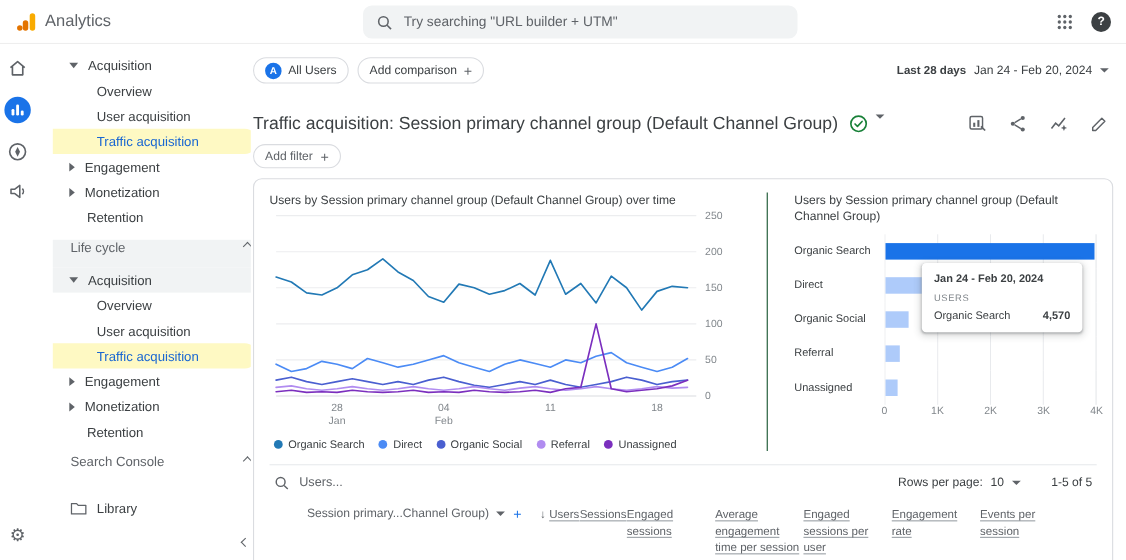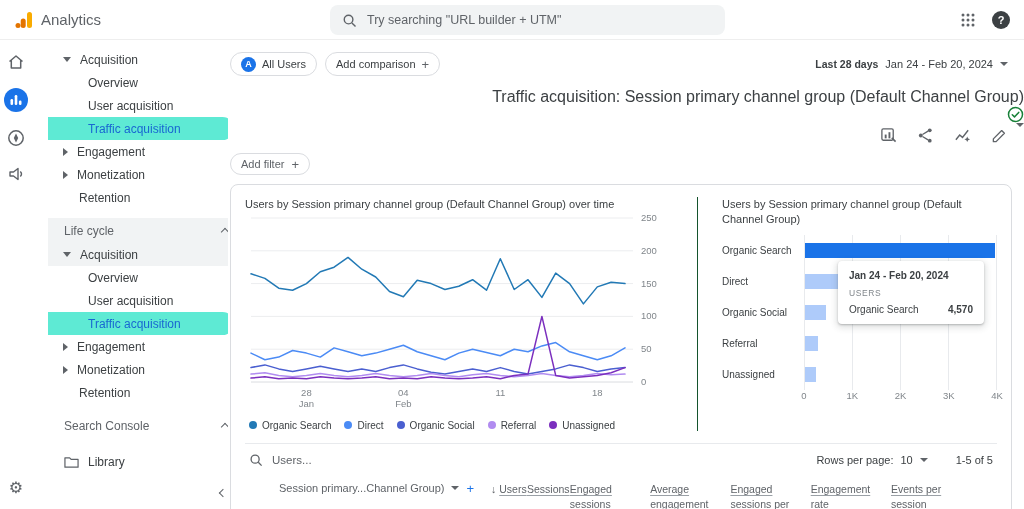--- a/index.html
+++ b/index.html
@@ -25,22 +25,22 @@
     display:flex; align-items:center; justify-content:center; }
   .rail-gear { position:absolute; bottom:12px; font-size:16px; color:#5f6368; cursor:pointer; }
 
   
   .sidenav { position:absolute; left:48px; top:40px; bottom:0; width:196px; background:#fff;
     font-size:12px; color:#3c4043; padding-top:8px; }
   .nav-row { display:flex; align-items:center; gap:9px; height:23px; padding-left:15px; cursor:pointer; }
   .nav-row.nav-bg { background:#f1f3f4; }
   .nav-plain { height:23px; display:flex; align-items:center; padding-left:31px; cursor:pointer; }
   .nav-item { height:23px; display:flex; align-items:center; padding-left:40px; cursor:pointer; }
-  .nav-item.active { background:#5eead4; color:#1967d2; border-radius:0 14px 14px 0; margin-right:10px; }
-  .nav-header { display:flex; justify-content:space-between; align-items:center; height:25px;
+  .nav-item.active { background:#fef9c3; color:#1967d2; border-radius:0 14px 14px 0; margin-right:10px; }
+  .nav-header { display:flex; justify-content:space-between; height:25px;
     padding:0 16px; color:#5f6368; font-size:12px; margin-top:9px; cursor:pointer;gap:44px; }
   .nav-header.bg { background:#f1f3f4; }
   .nav-library { display:flex; align-items:center; gap:9px; height:24px; padding-left:16px;
     margin-top:12px; cursor:pointer; }
   .collapse-btn { position:absolute; bottom:10px; right:18px; cursor:pointer; }
 
   .tri-down { width:0; height:0; border-left:4px solid transparent; border-right:4px solid transparent;
     border-top:5px solid #5f6368; }
   .tri-right { width:0; height:0; border-top:4px solid transparent; border-bottom:4px solid transparent;
     border-left:5px solid #5f6368; }
@@ -57,21 +57,21 @@
   .chip { display:inline-flex; align-items:center; gap:6px; border:1px solid #dadce0;
     border-radius:16px; height:24px; padding:0 10px; font-size:11px; color:#3c4043; cursor:pointer; background:#fff; }
   .chip + .chip { margin-left:8px; }
   .a-badge { width:15px; height:15px; border-radius:50%; background:#1a73e8; color:#fff;
     font-size:9px; font-weight:bold; display:flex; align-items:center; justify-content:center; }
   .plus { color:#5f6368; font-size:13px; line-height:1; }
   .plus.blue { color:#1a73e8; }
   .date-range { margin-left:auto; margin-right:16px; font-size:11px; display:flex; align-items:center; gap:7px; cursor:pointer; }
   .date-range .bold { font-weight:bold; font-size:10.5px; }
 
-  .title-row { display:flex; align-items:flex-end; margin-top:12px; padding-left:2px;flex-direction:column; }
+  .title-row { display:flex; align-items:flex-start; margin-top:28px; padding-left:2px; }
   .report-title { font-size:16px; color:#3c4043; }
   .check-badge { margin-left:10px; display:flex; align-items:center; cursor:pointer; }
   .title-caret { margin-left:7px; cursor:pointer; }
   .title-icons { margin-left:auto; display:flex; gap:20px; margin-right:16px; align-items:center; }
   .title-icons svg { cursor:pointer; }
 
   .add-filter { display:inline-flex; align-items:center; gap:7px; margin:9px 0 0 2px;
     border:1px solid #dadce0; border-radius:14px; height:22px; padding:0 10px;
     font-size:11px; color:#5f6368; cursor:pointer; background:#fff; }
 

